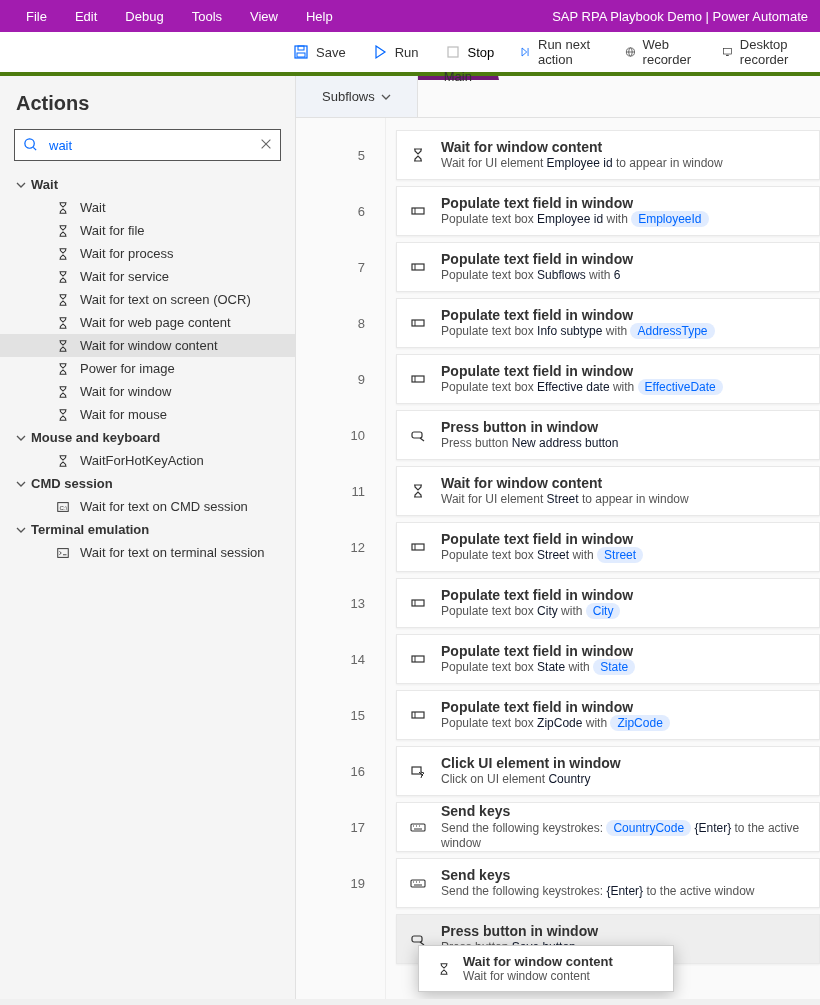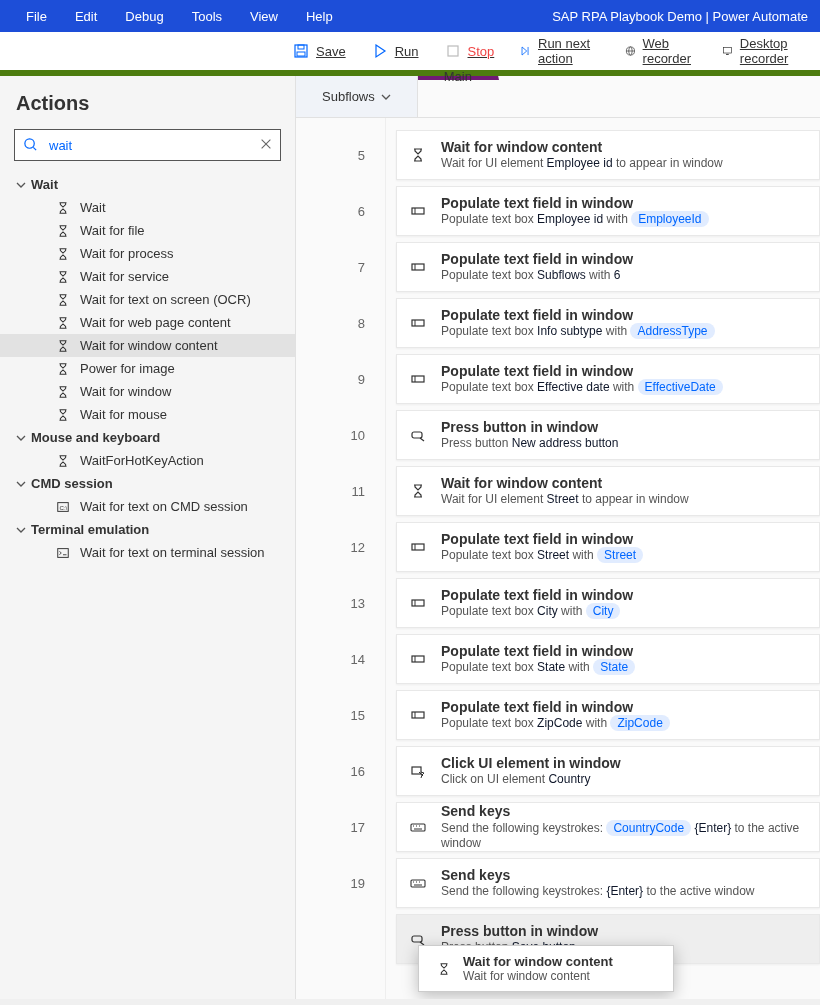--- a/index.html
+++ b/index.html
@@ -1,23 +1,23 @@
 <!DOCTYPE html>
 <html><head>
 <meta charset="utf-8">
 <style>
 *{box-sizing:border-box;margin:0;padding:0;font-family:"Segoe UI",Tahoma,sans-serif;}
 body{background:#fdfdfd;color:#333;font-size:13px;overflow:hidden;width:820px;height:1005px;position:relative;}
-.menubar{background:#1d4ed8;color:#fff;height:32px;display:flex;align-items:center;padding:0 12px;font-size:13px;}
+.menubar{background:#a21caf;color:#fff;height:32px;display:flex;align-items:center;padding:0 12px;font-size:13px;}
 .menubar .menu-item{padding:0 14px;cursor:pointer;}
 .menubar .title{margin-left:auto;padding-right:0;font-size:13px;}
-.toolbar{height:44px;border-bottom:6px solid #4d7c0f;display:flex;align-items:center;padding-left:280px;background:#fff;text-decoration:underline;}
+.toolbar{height:44px;border-bottom:4px solid #4d7c0f;display:flex;align-items:center;padding-left:280px;background:#fff;}
 .toolbar .tb-item{display:flex;align-items:center;gap:7px;padding:0 13px;font-size:13px;color:#333;cursor:pointer;}
 .toolbar .tb-item svg{width:16px;height:16px;}
-.toolbar .tb-item.disabled{color:#ef4444;}
+.toolbar .tb-item.disabled{color:#000000;}
 .main{display:flex;height:calc(100% - 76px);}
 .sidebar{width:296px;background:#f5f5f5;border-right:1px solid #e1e1e1;padding:12px 0 0 0;display:flex;flex-direction:column;}
 .sb-title{font-size:20px;font-weight:600;padding:4px 16px 14px 16px;}
 .search{margin:0 14px 12px 14px;position:relative;}
 .search input{width:100%;height:32px;border:1px solid #555;padding:0 30px 0 34px;font-size:13px;color:#0066FF;outline:none;}
 .search .s-icon{position:absolute;left:9px;top:8px;color:#0066FF;}
 .search .c-icon{position:absolute;right:8px;top:8px;color:#666;cursor:pointer;}
 .tree{flex:1;overflow-y:auto;font-size:13px;}
 .tree-group{padding:4px 16px;font-weight:600;cursor:pointer;display:flex;align-items:center;gap:5px;}
 .tree-group svg{width:10px;height:10px;}

